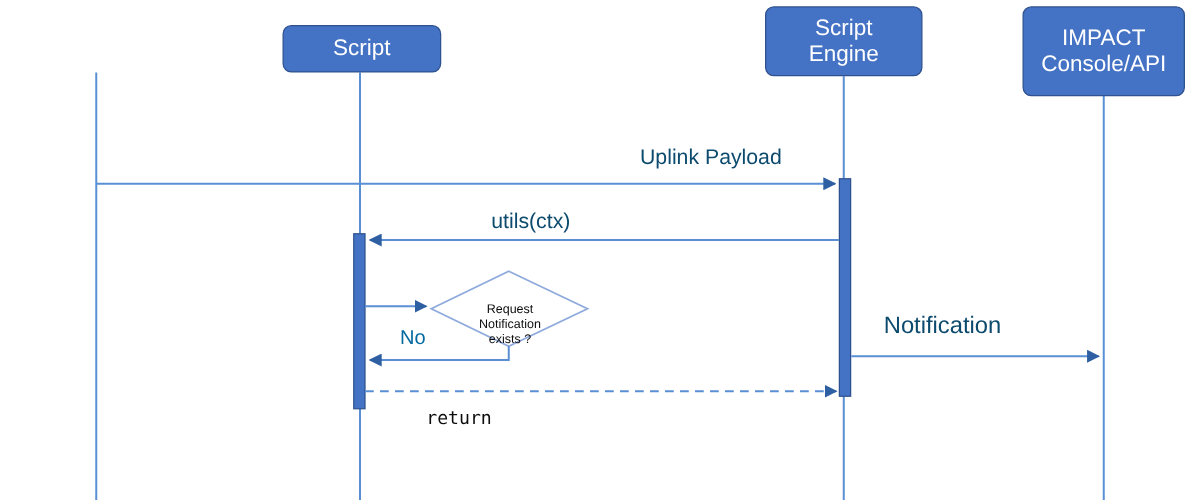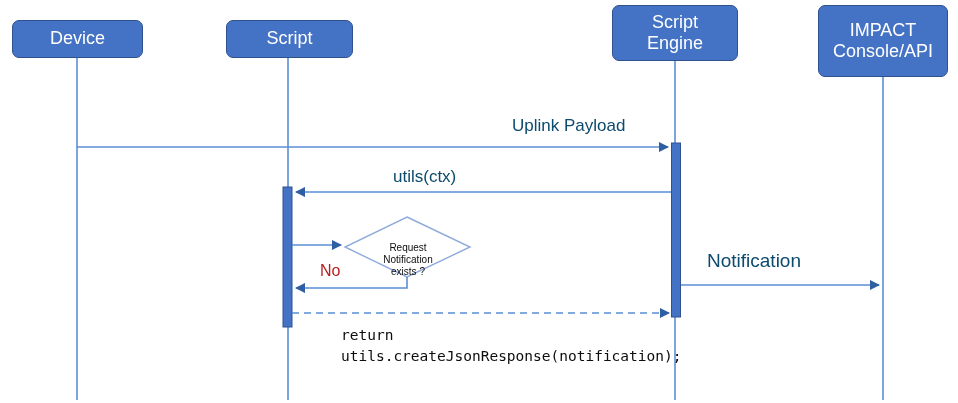--- a/index.html
+++ b/index.html
@@ -13,21 +13,21 @@
   #svg{position:absolute;left:0;top:0;width:958px;height:403px;}
 
   .lbl{
     position:absolute;
     color:#1a1a1a;
     font-family:"Liberation Sans", sans-serif;
     white-space:pre;
     line-height:1.15;
   }
   .msg-label{font-size:17px;color:#0c4a6e;}
-  .no-label{font-size:16px;color:#b91c1c;}
+  .no-label{font-size:16px;color:#0369a1;}
   .diamond-label{
     font-size:10px;color:#0d0d0d;text-align:center;
     line-height:1.22;
   }
   .code-label{
     font-family:"DejaVu Sans Mono","Liberation Mono",monospace;
     font-size:14.5px;color:#0d0d0d;line-height:1.45;
   }
 
   .hbox{
@@ -83,23 +83,20 @@
 
     <g>
       <line x1="292" y1="245" x2="341" y2="245" stroke="#5B8FD4" stroke-width="1.6" marker-end="url(#arrowR)"></line>
 
       <polygon points="407,217 470,247 407,277 345,247" fill="none" stroke="#8FAADC" stroke-width="1.4"></polygon>
 
       <polyline points="407,277 407,288 296,288" fill="none" stroke="#5B8FD4" stroke-width="1.6" marker-end="url(#arrowL)"></polyline>
     </g>
   </svg>
 
-  <div class="hbox" style="left:12px;top:20px;width:131px;height:38px;font-size:18px;">
-    <span class="htxt">Device</span>
-  </div>
 
   <div class="hbox" style="left:226px;top:20px;width:127px;height:38px;font-size:18px;">
     <span class="htxt">Script</span>
   </div>
 
   <div class="hbox" style="left:612px;top:5px;width:126px;height:56px;font-size:18px;">
     <span class="htxt">Script
 Engine</span>
   </div>
 
@@ -111,15 +108,15 @@
   <div class="lbl msg-label" style="left:512px;top:116px;">Uplink Payload</div>
 
   <div class="lbl msg-label" style="left:393px;top:167px;">utils(ctx)</div>
 
   <div class="lbl msg-label" style="left:707px;top:250px;font-size:19px;">Notification</div>
 
   <div class="lbl diamond-label" style="left:370px;top:222px;width:76px;margin-top:20px;"><div>Request</div><div>Notification</div><div>exists ?</div></div>
 
   <div class="lbl no-label" style="left:320px;top:262px;">No</div>
 
-  <div class="lbl code-label" style="left:301px;top:325px;margin-left:40px;"><div>return</div><div>utils.createJsonResponse(notification);</div></div>
+  <div class="lbl code-label" style="left:301px;top:325px;margin-left:40px;"><div>return</div></div>
 
 </div>
 
 </body></html>

